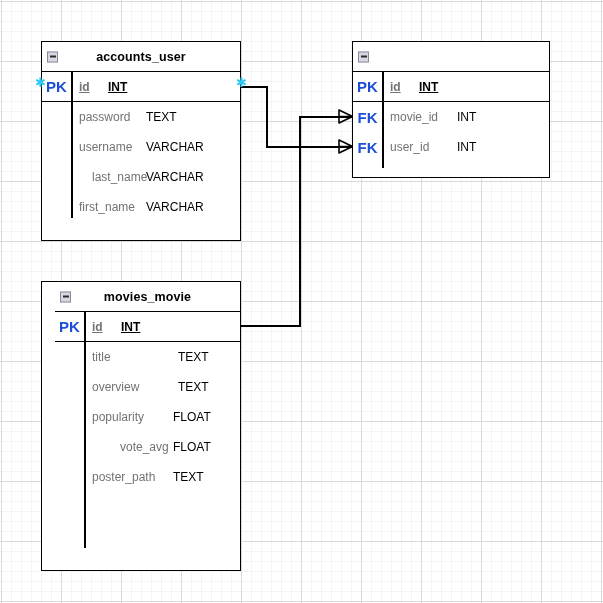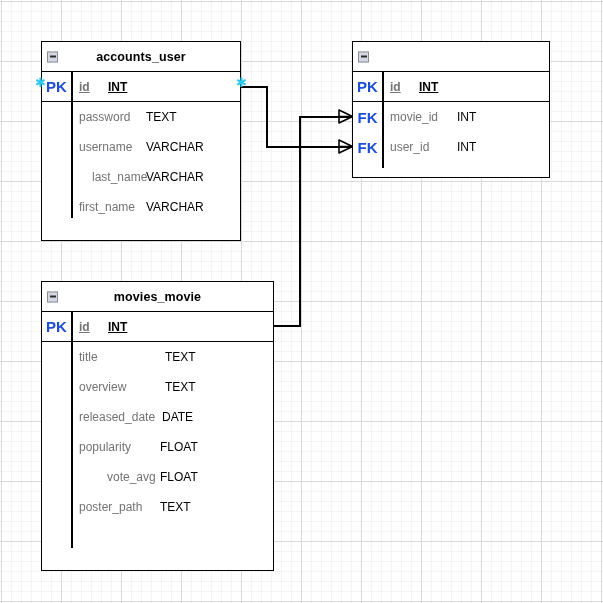--- a/index.html
+++ b/index.html
@@ -238,21 +238,21 @@
         <span class="fieldtype" style="left:104px;">INT</span>
       </div>
       <div class="field-row">
         <span class="keymark">FK</span>
         <span class="fieldname" style="left:37px;">user_id</span>
         <span class="fieldtype" style="left:104px;">INT</span>
       </div>
     </div>
   </div>
 
-  <div class="entity" style="left:41px; top:281px; width:233px; height:290px;">
+  <div class="entity" style="left:41px; top:281px; width:200px; height:290px;padding-left:13px;">
     <div class="entity-header">
       <span class="collapse-icon"></span>
       <span class="entity-title">movies_movie</span>
     </div>
 
     <div class="key-row">
       <div class="col-divider"></div>
       <span class="keymark">PK</span>
       <span class="fieldname pk-underline" style="left:37px;">id</span>
       <span class="fieldtype pk-underline" style="left:66px;">INT</span>
@@ -263,24 +263,20 @@
 
       <div class="field-row">
         <span class="fieldname" style="left:37px;">title</span>
         <span class="fieldtype" style="left:123px;">TEXT</span>
       </div>
       <div class="field-row">
         <span class="fieldname" style="left:37px;">overview</span>
         <span class="fieldtype" style="left:123px;">TEXT</span>
       </div>
       <div class="field-row">
-        <span class="fieldname" style="left:37px;">released_date</span>
-        <span class="fieldtype" style="left:120px;">DATE</span>
-      </div>
-      <div class="field-row">
         <span class="fieldname" style="left:37px;">popularity</span>
         <span class="fieldtype" style="left:118px;">FLOAT</span>
       </div>
       <div class="field-row">
         <span class="fieldname" style="left:37px;margin-left:28px;">vote_avg</span>
         <span class="fieldtype" style="left:118px;">FLOAT</span>
       </div>
       <div class="field-row">
         <span class="fieldname" style="left:37px;">poster_path</span>
         <span class="fieldtype" style="left:118px;">TEXT</span>

